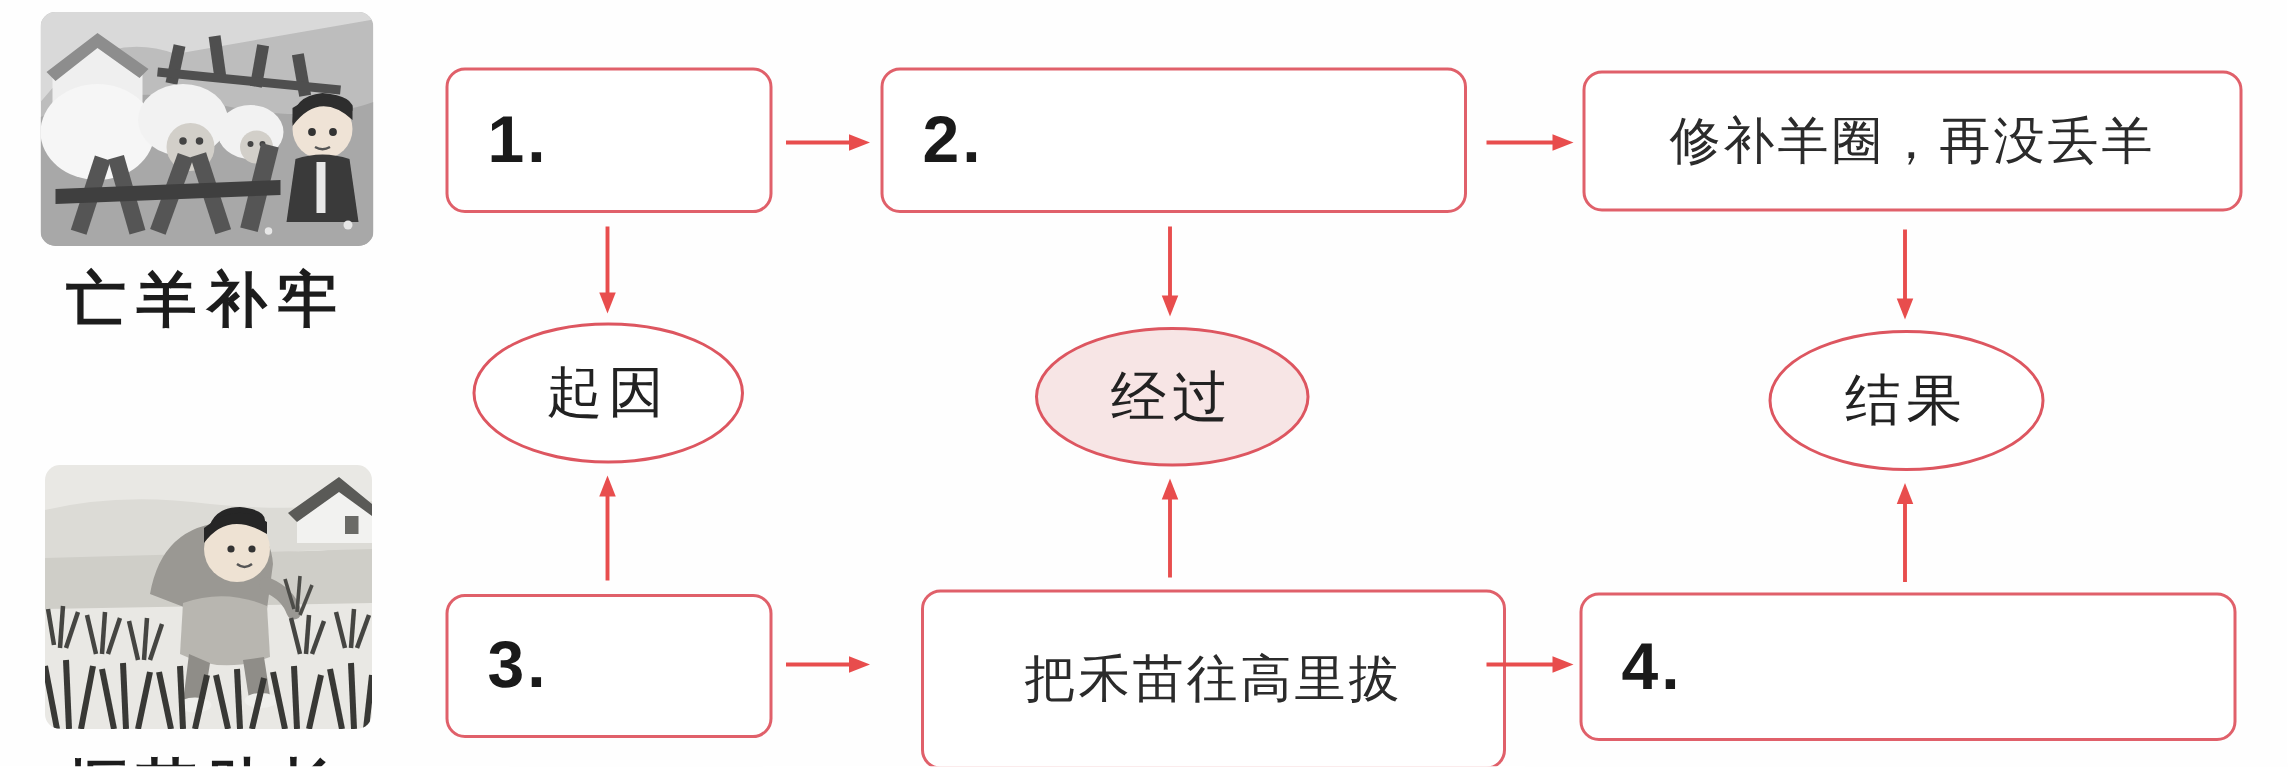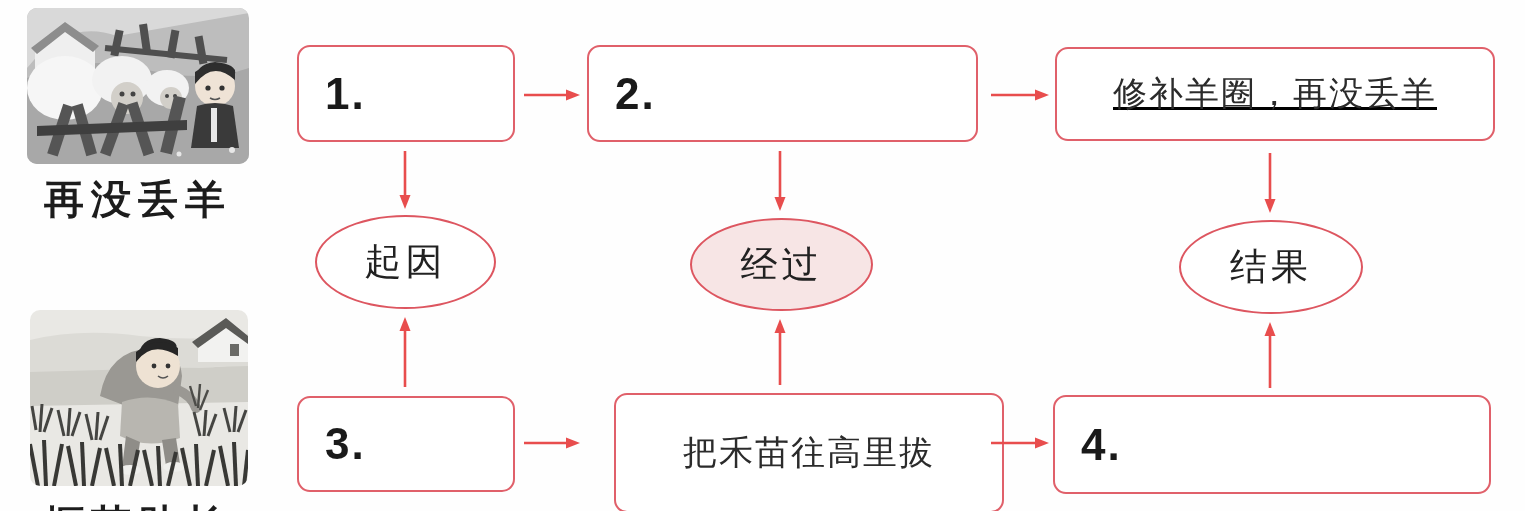--- a/index.html
+++ b/index.html
@@ -60,21 +60,21 @@
     width: 100%;
     text-align: center;
     font-size: 34px;
     color: #2b2b2b;
     letter-spacing: 2px;
     white-space: nowrap;
   }
 
   #box1 { left: 297px; top: 45px;  width: 218px; height: 97px; }
   #box2 { left: 587px; top: 45px;  width: 391px; height: 97px; }
-  #boxTopResult { left: 1055px; top: 47px; width: 440px; height: 94px; text-decoration: underline; }
+  #boxTopResult { left: 1055px; top: 47px; width: 440px; height: 94px; }
   #box3 { left: 297px; top: 396px; width: 218px; height: 96px; }
   #boxMidAction { left: 594px; top: 393px; width: 390px; height: 120px; margin-left: 20px; }
   #box4 { left: 1053px; top: 395px; width: 438px; height: 99px; }
 
   
   .oval {
     position: absolute;
     border: 2.5px solid #dd5660;
     border-radius: 50%;
     background: #ffffff;
@@ -146,21 +146,21 @@
         <rect x="52" y="96" width="11" height="52" transform="rotate(-16 57 122)"></rect>
         <rect x="82" y="94" width="11" height="54" transform="rotate(20 87 121)"></rect>
         <rect x="108" y="94" width="11" height="54" transform="rotate(-18 113 121)"></rect>
         <rect x="140" y="88" width="12" height="58" transform="rotate(14 146 117)"></rect>
         <path d="M10,118 L160,112 L160,122 L10,128 Z" fill="#3f3f3f"></path>
       </g>
       <circle cx="205" cy="142" r="3" fill="#e7e7e7"></circle>
       <circle cx="152" cy="146" r="2.5" fill="#e7e7e7"></circle>
     </svg>
   </div>
-  <div class="caption" id="caption1">再没丢羊</div>
+  <div class="caption" id="caption1">亡羊补牢</div>
 
   <div class="thumb" id="thumb2">
     <svg viewBox="0 0 218 176">
       <rect x="0" y="0" width="218" height="176" fill="#e9e8e4"></rect>
       <path d="M0,60 Q60,44 120,54 Q180,62 218,52 L218,92 L0,96 Z" fill="#cfcec8"></path>
       <path d="M0,30 Q50,18 110,26 Q170,32 218,24 L218,56 L0,62 Z" fill="#dcdbd6"></path>
 
       <polygon points="168,28 196,12 218,30 218,52 168,52" fill="#f2f2f0"></polygon>
       <polygon points="162,32 196,8 218,26 218,34 196,18 168,38" fill="#5a5a57"></polygon>
       <rect x="200" y="34" width="9" height="12" fill="#6a6a66"></rect>

